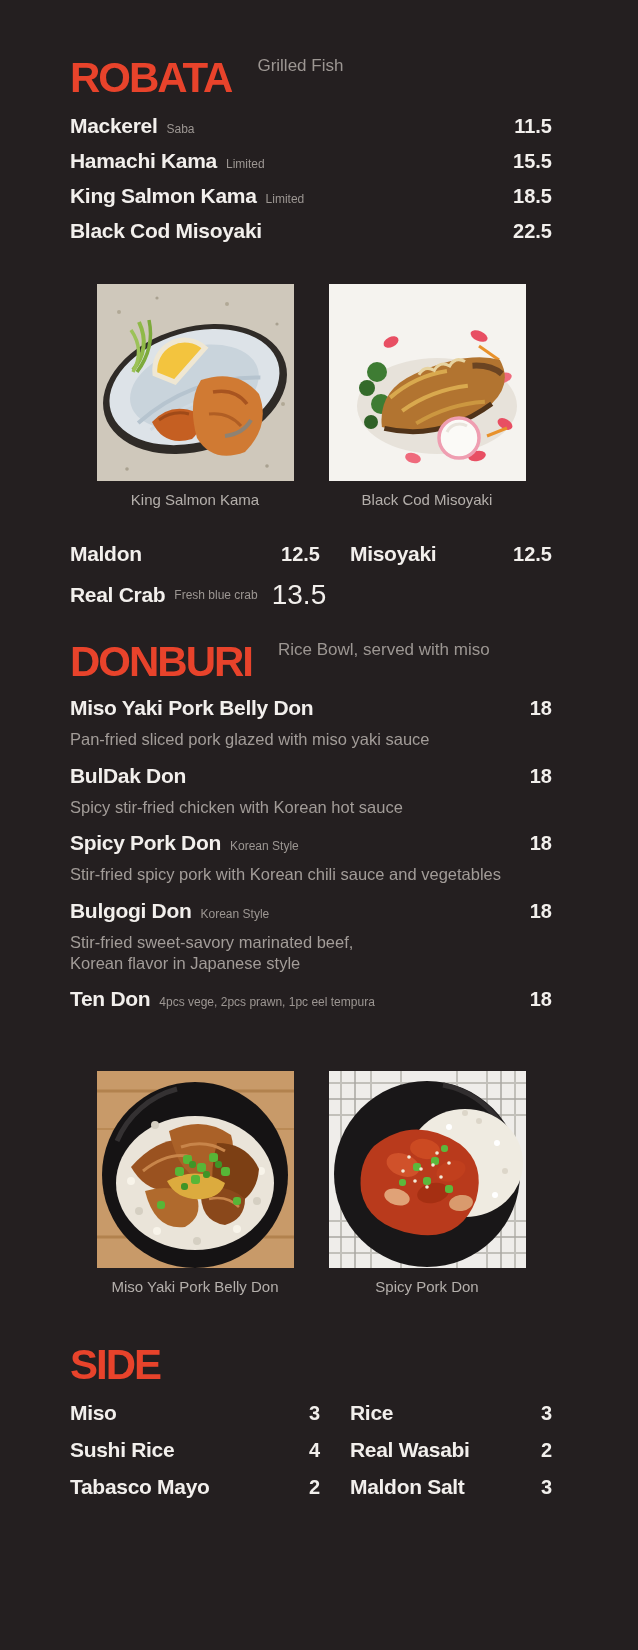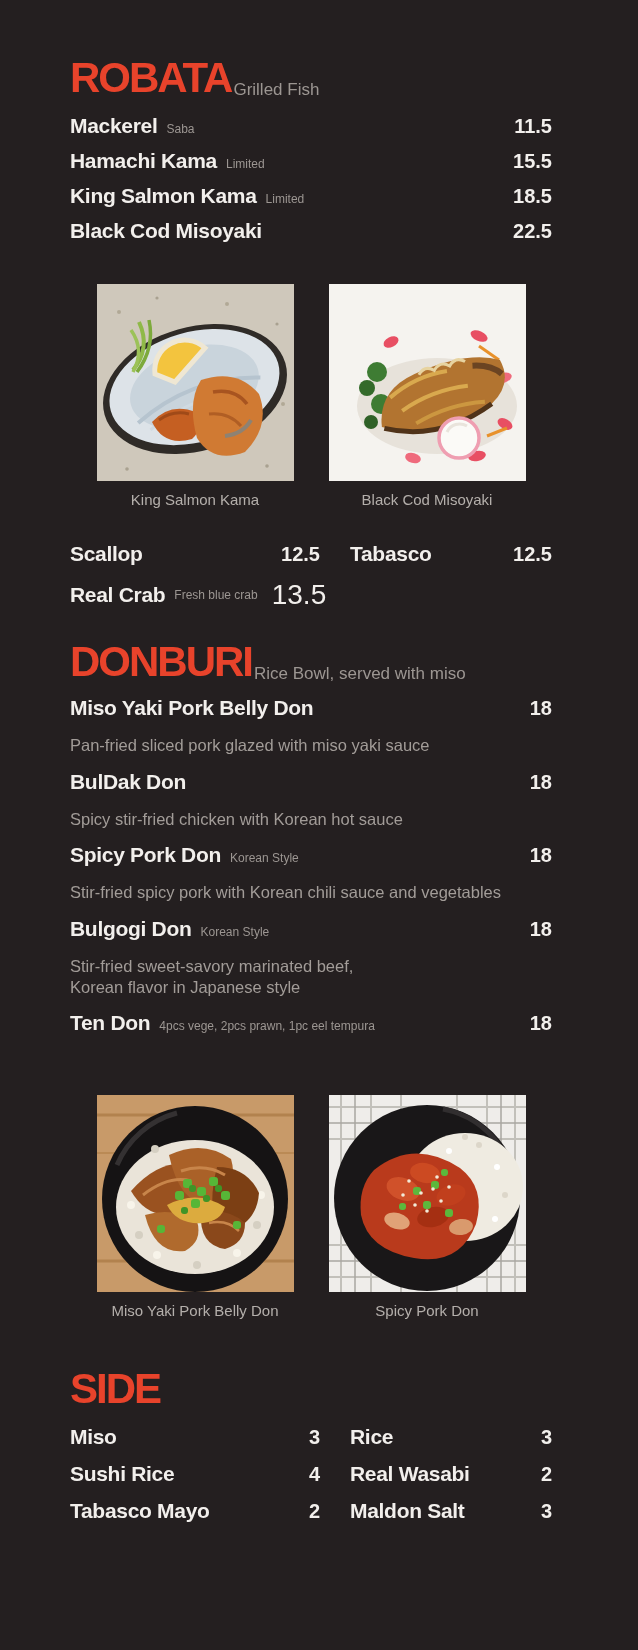--- a/index.html
+++ b/index.html
@@ -11,33 +11,33 @@
     --caption:#b4afab;
   }
   *{box-sizing:border-box;margin:0;padding:0;}
   html,body{background:var(--bg);}
   body{
     width:638px;height:1650px;overflow:hidden;
     font-family:"Liberation Sans", sans-serif;
     color:var(--text);
   }
   .content{padding:56px 86px 0 70px;}
-  .section-head{display:flex;align-items:flex-end;gap:2px;}
+  .section-head{display:flex;align-items:flex-start;gap:26px;}
   .section-title{
     color:var(--accent);
     font-size:42px;font-weight:bold;letter-spacing:-2px;line-height:1.05;
   }
   .section-sub{color:var(--muted);font-size:17px;letter-spacing:0;}
   .rows{margin-top:14px;}
   .menu-row{display:flex;align-items:baseline;height:35px;}
   .item-name{font-size:21px;font-weight:bold;letter-spacing:-0.3px;color:var(--text);white-space:nowrap;}
   .item-note{font-size:12px;color:var(--muted);margin-left:9px;white-space:nowrap;}
   .item-price{margin-left:auto;font-size:20px;font-weight:bold;color:var(--text);}
   .inline-price{margin-left:14px;font-size:28px;font-weight:normal;color:var(--text);}
-  .item-desc{font-size:16.5px;color:var(--desc);line-height:1.3;white-space:pre-line;margin-top:9px;}
+  .item-desc{font-size:16.5px;color:var(--desc);line-height:1.3;white-space:pre-line;margin-top:3px;}
   .don-item{margin-bottom:13px;}
   .don-item .menu-row{height:30px;}
   .photo-row{display:flex;justify-content:center;gap:35px;margin-top:30px;}
   .photo{width:197px;height:197px;overflow:hidden;}
   .photo svg{display:block;width:100%;height:100%;}
   .caption-row{display:flex;justify-content:center;gap:35px;margin-top:10px;}
   .photo-caption{width:197px;text-align:center;font-size:15px;color:var(--caption);}
   .twocol{display:flex;align-items:baseline;height:37px;}
   .col-left{width:250px;display:flex;align-items:baseline;}
   .col-right{flex:1;margin-left:30px;display:flex;align-items:baseline;}
@@ -144,25 +144,25 @@
     <div class="caption-row">
       <div class="photo-caption">King Salmon Kama</div>
       <div class="photo-caption">Black Cod Misoyaki</div>
     </div>
   </section>
 
   <section class="sec-motoyaki">
     <div class="rows">
       <div class="twocol">
         <div class="col-left">
-          <span class="item-name">Scallop</span>
+          <span class="item-name">Maldon</span>
           <span class="item-price">12.5</span>
         </div>
         <div class="col-right">
-          <span class="item-name">Tabasco</span>
+          <span class="item-name">Misoyaki</span>
           <span class="item-price">12.5</span>
         </div>
       </div>
       <div class="twocol">
         <div class="col-left" style="width:auto;align-items:center;">
           <span class="item-name">Real Crab</span>
           <span class="item-note">Fresh blue crab</span>
           <span class="inline-price">13.5</span>
         </div>
       </div>

